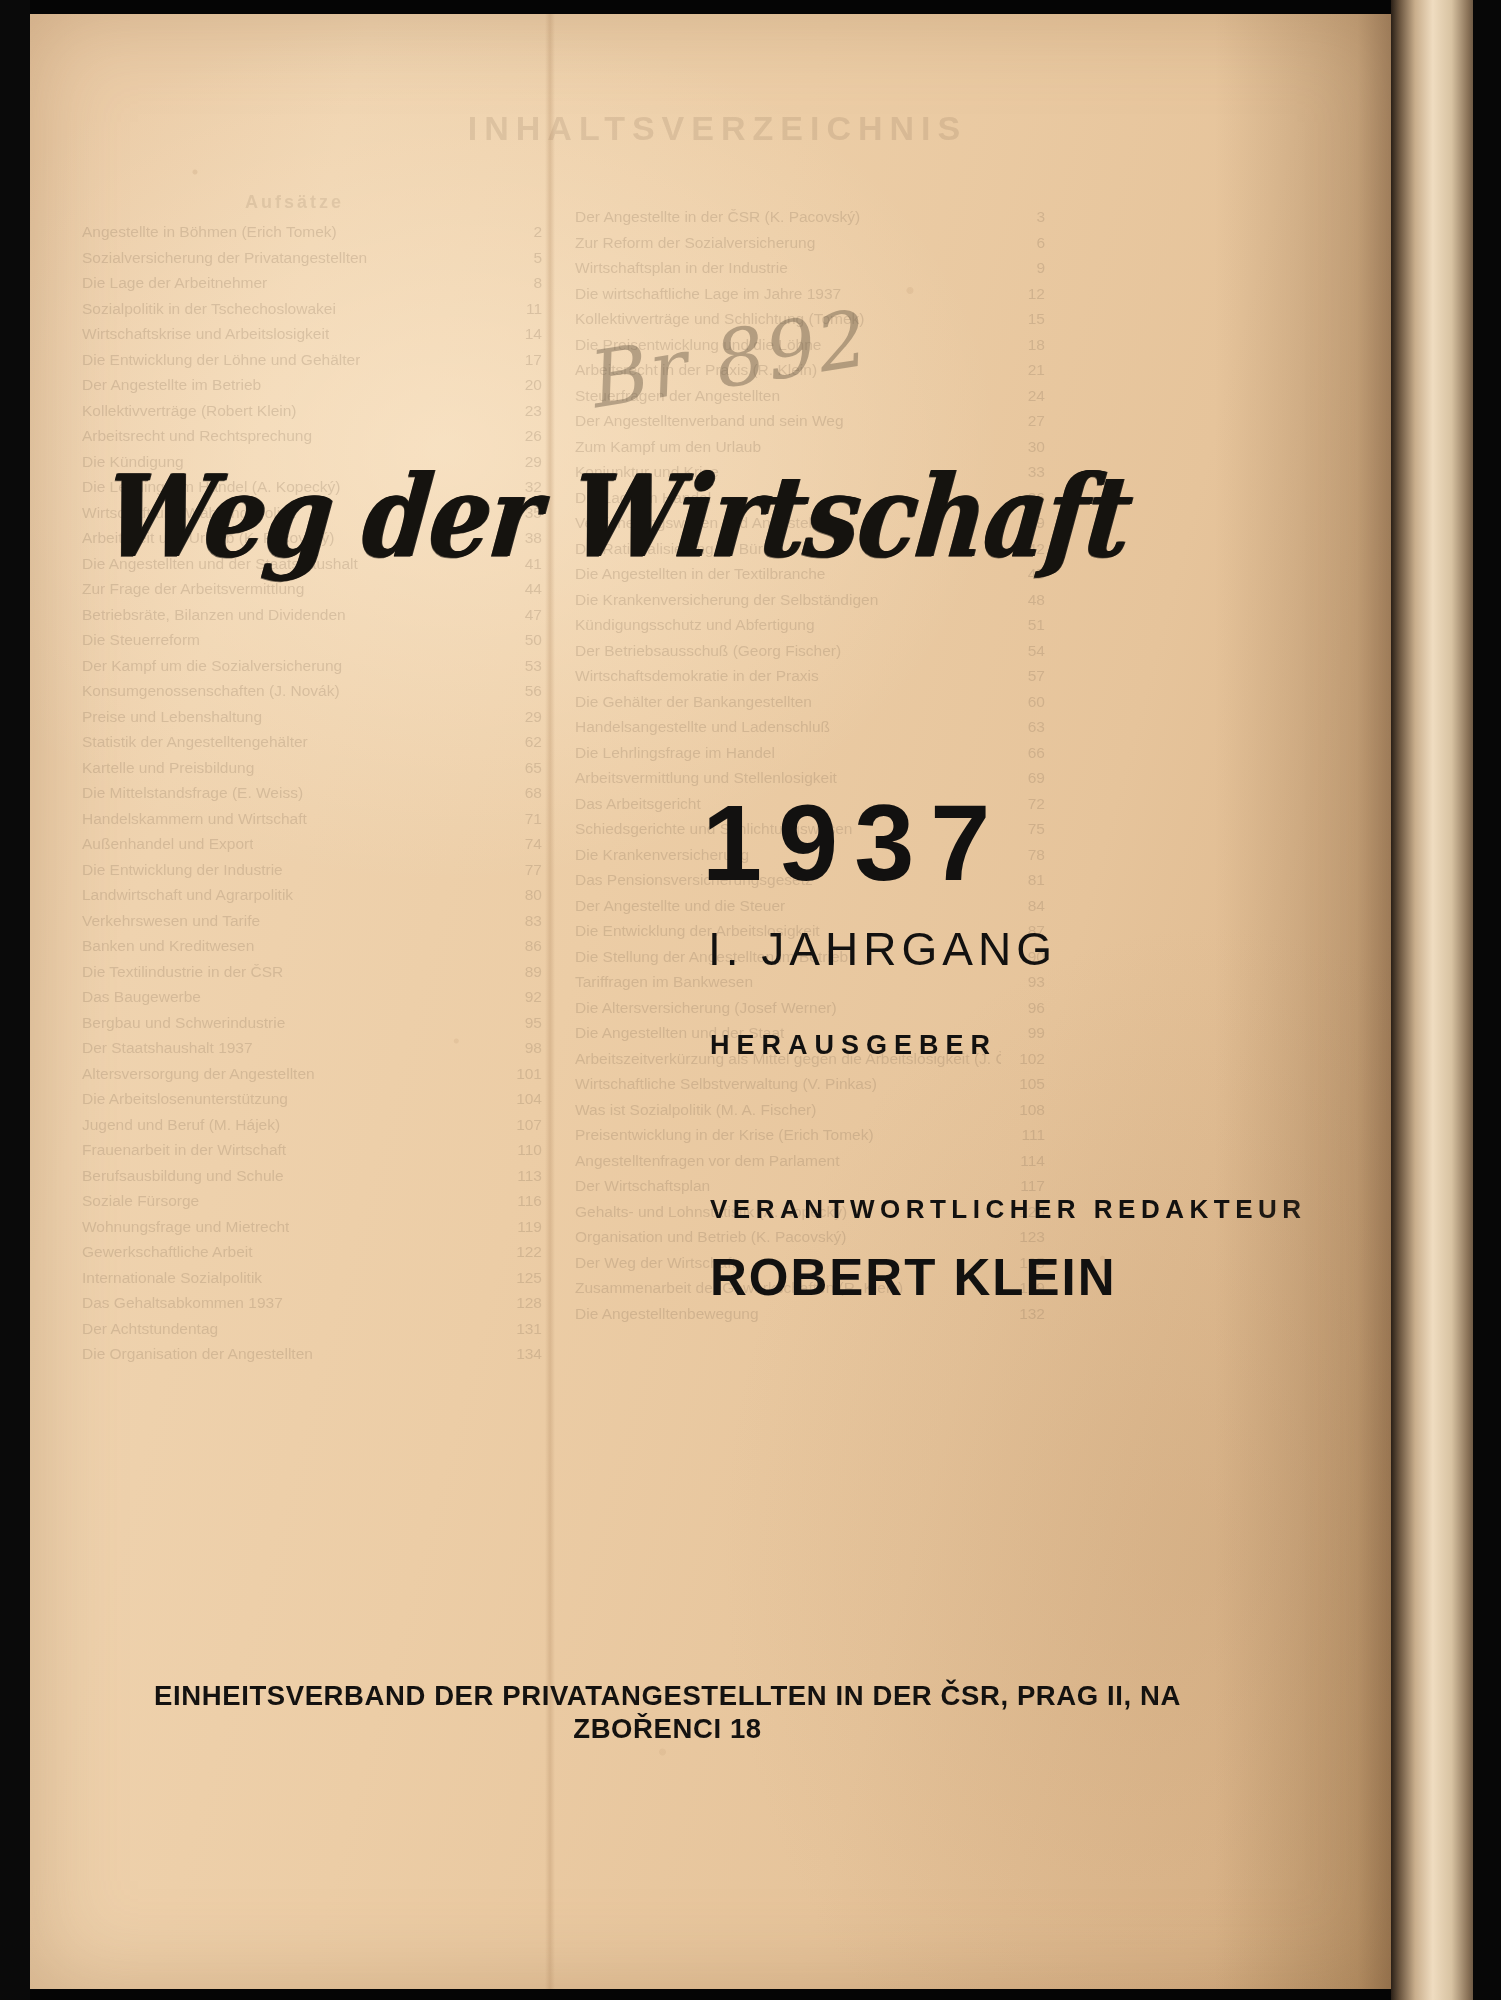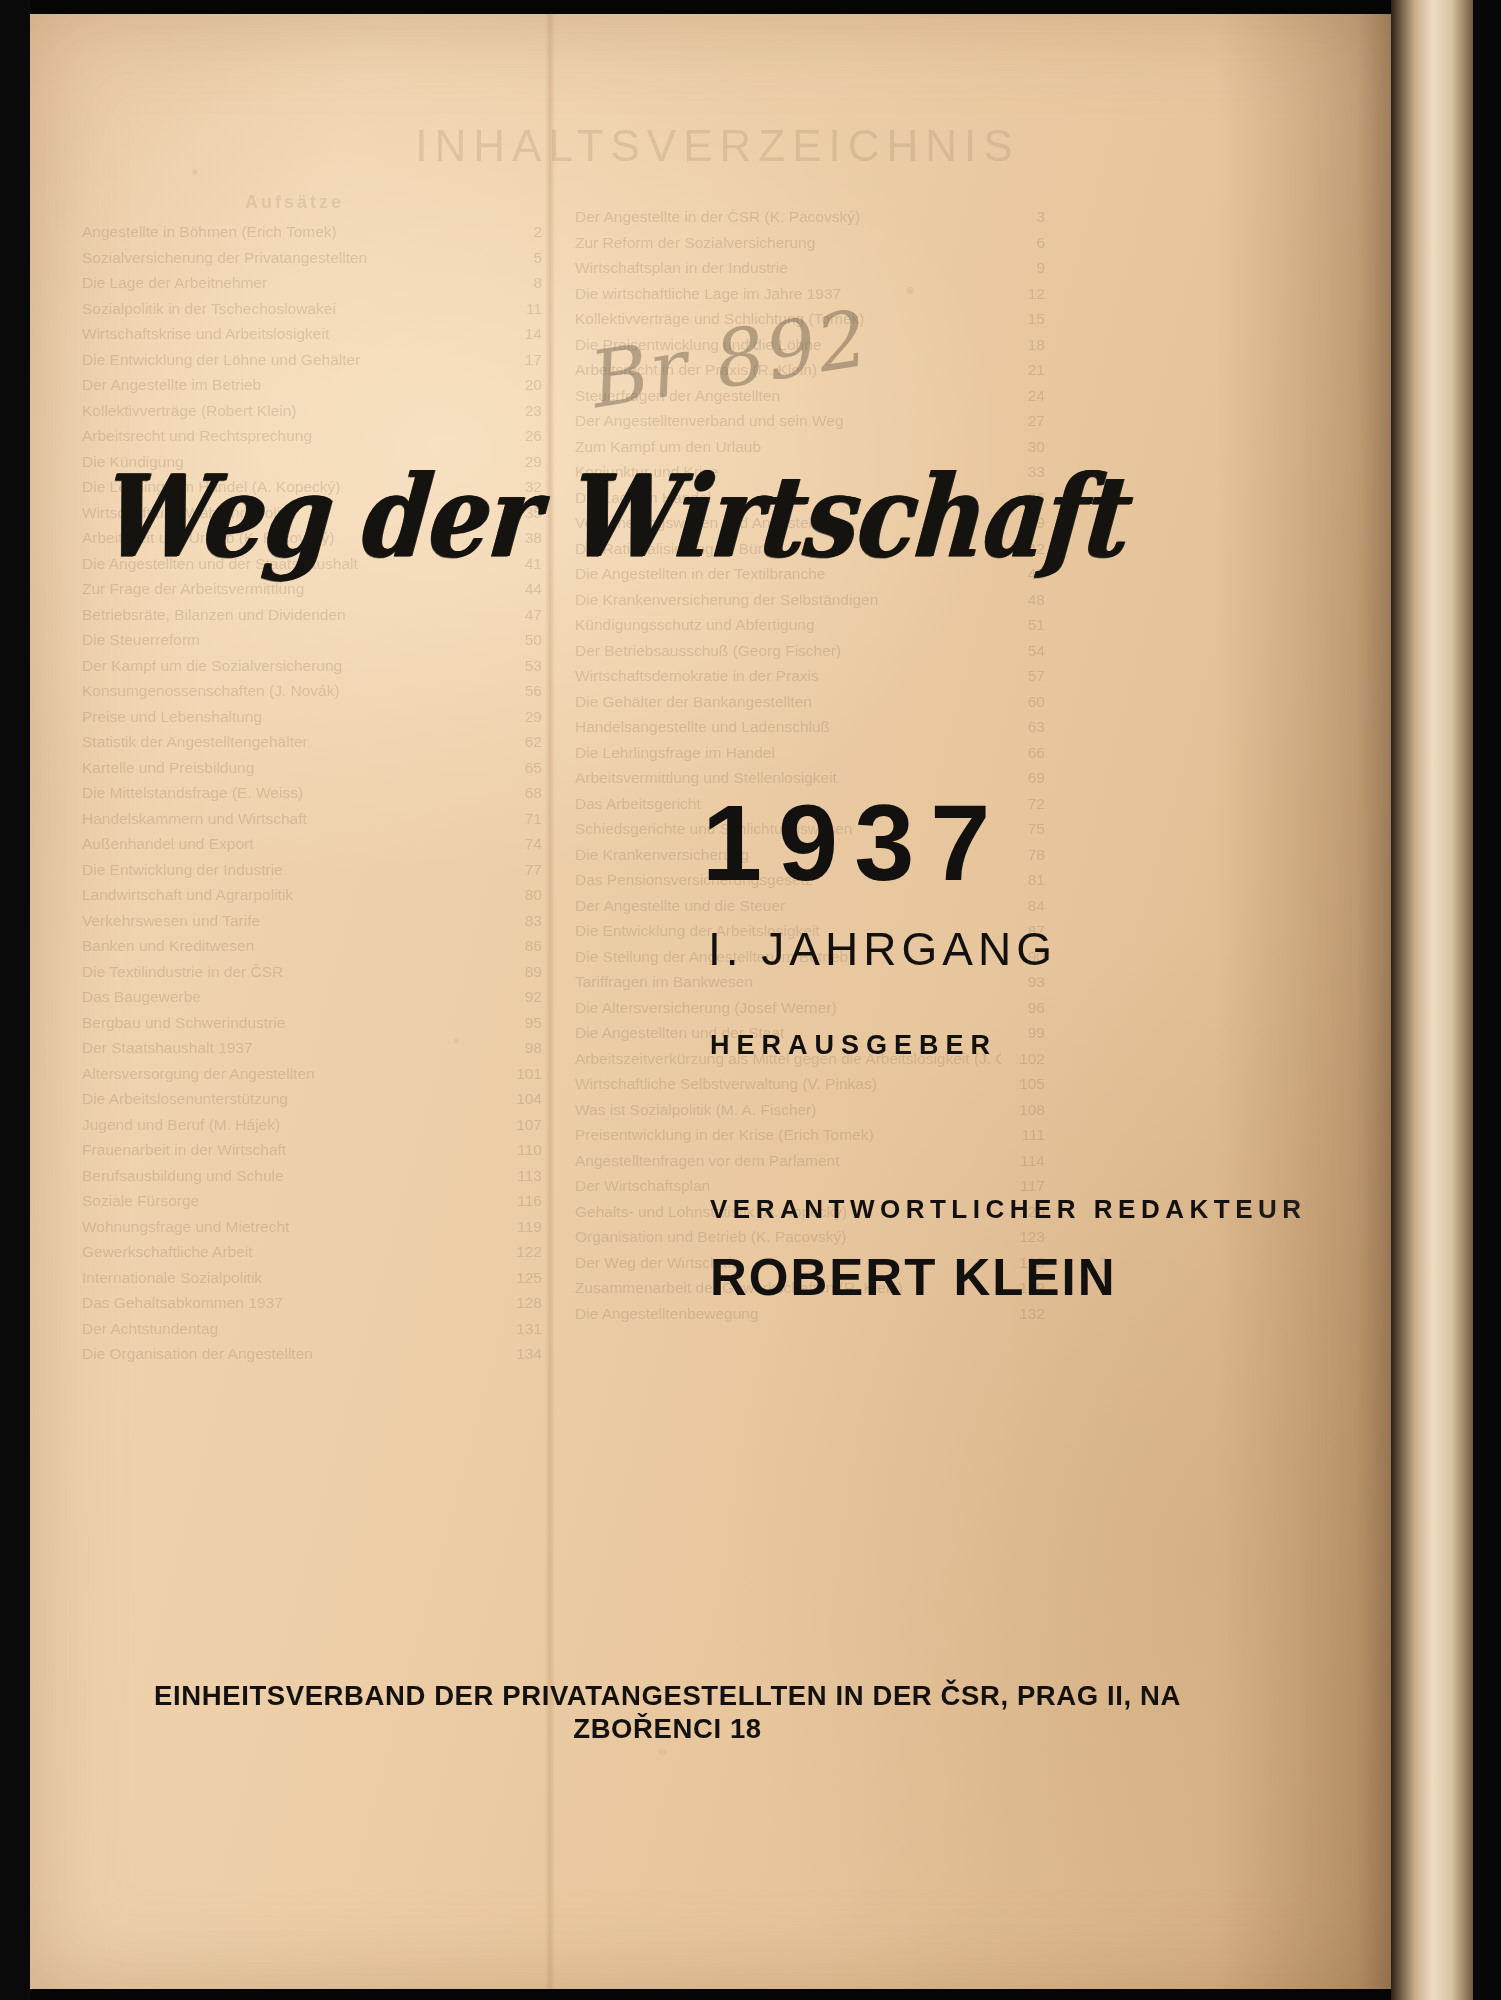--- a/index.html
+++ b/index.html
@@ -102,26 +102,25 @@
     opacity: 0.30;
     color: #6b5640;
     pointer-events: none;
     filter: blur(0.6px);
   }
   .bleed .bt-title {
     position: absolute;
     top: 95px;
     left: 0; right: 0;
     text-align: center;
-    font-size: 44px;
+    font-size: 34px;
     letter-spacing: 7px;
-    font-weight: 400;
+    font-weight: 700;
     color: #7a6249;
     opacity: 0.55;
-    margin-top: 12px;
   }
   .bleed .bt-sub {
     position: absolute;
     top: 178px;
     left: 215px;
     font-size: 18px;
     letter-spacing: 3px;
     font-weight: 700;
     color: #7a6249;
     opacity: 0.5;

